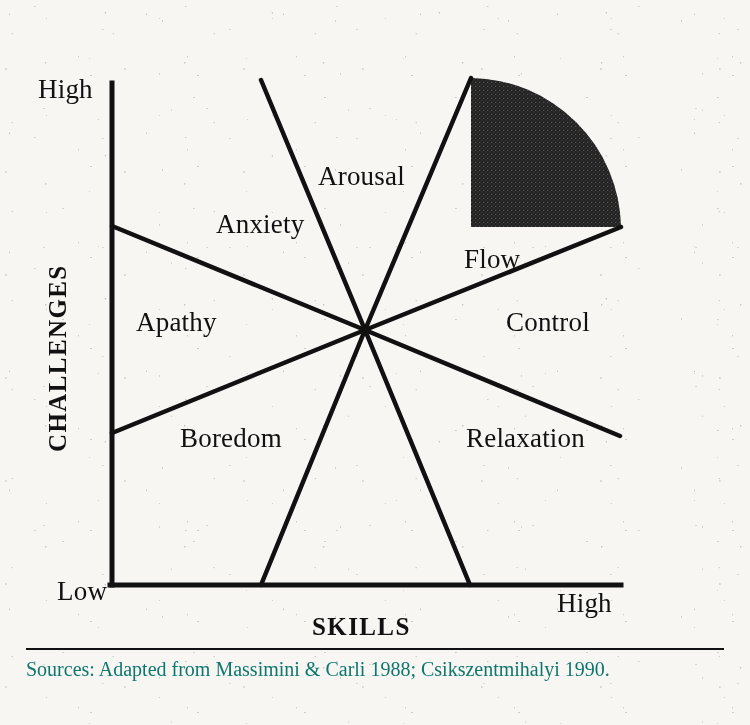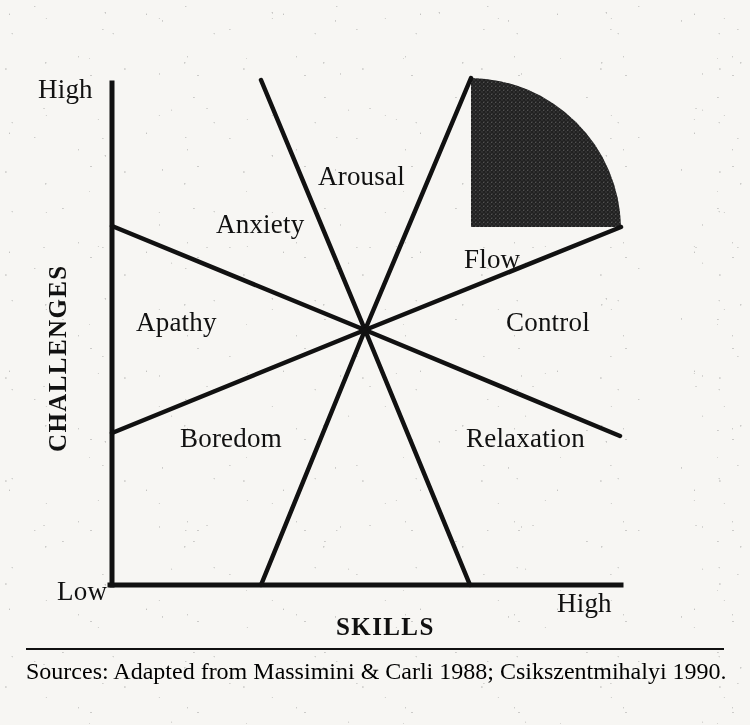--- a/index.html
+++ b/index.html
@@ -74,23 +74,23 @@
     left: 26px;
     top: 648px;
     width: 698px;
     height: 0;
     border-top: 2px solid #111;
   }
   #source-note {
     position: absolute;
     left: 26px;
     top: 658px;
-    font-size: 24px;
+    font-size: 20px;
     font-family: "Liberation Serif", "DejaVu Serif", serif;
-    color: #000000;
+    color: #0f766e;
   }
 </style>
 </head>
 <body>
 
 <div id="page">
 
   <div id="paper-noise"></div>
 
   <svg id="chart-svg" viewBox="0 0 750 725">
@@ -149,18 +149,18 @@
   <div class="lbl sector-label" style="left:176px; top:209px;margin-left:40px;">Anxiety</div>
 
   <div class="lbl tick-label" style="left:38px; top:74px;">High</div>
 
   <div class="lbl tick-label" style="left:57px; top:576px;">Low</div>
 
   <div class="lbl tick-label" style="left:557px; top:588px;">High</div>
 
   <div class="lbl axis-title" id="challenges-axis-title" style="left:44px; top:452px;">CHALLENGES</div>
 
-  <div class="lbl axis-title" style="left:312px; top:613px;margin-left:24px;">SKILLS</div>
+  <div class="lbl axis-title" style="left:312px; top:613px;">SKILLS</div>
 
   <div id="footer-rule"></div>
   <div id="source-note">Sources: Adapted from Massimini &amp; Carli 1988; Csikszentmihalyi 1990.</div>
 
 </div>
 
 </body></html>

